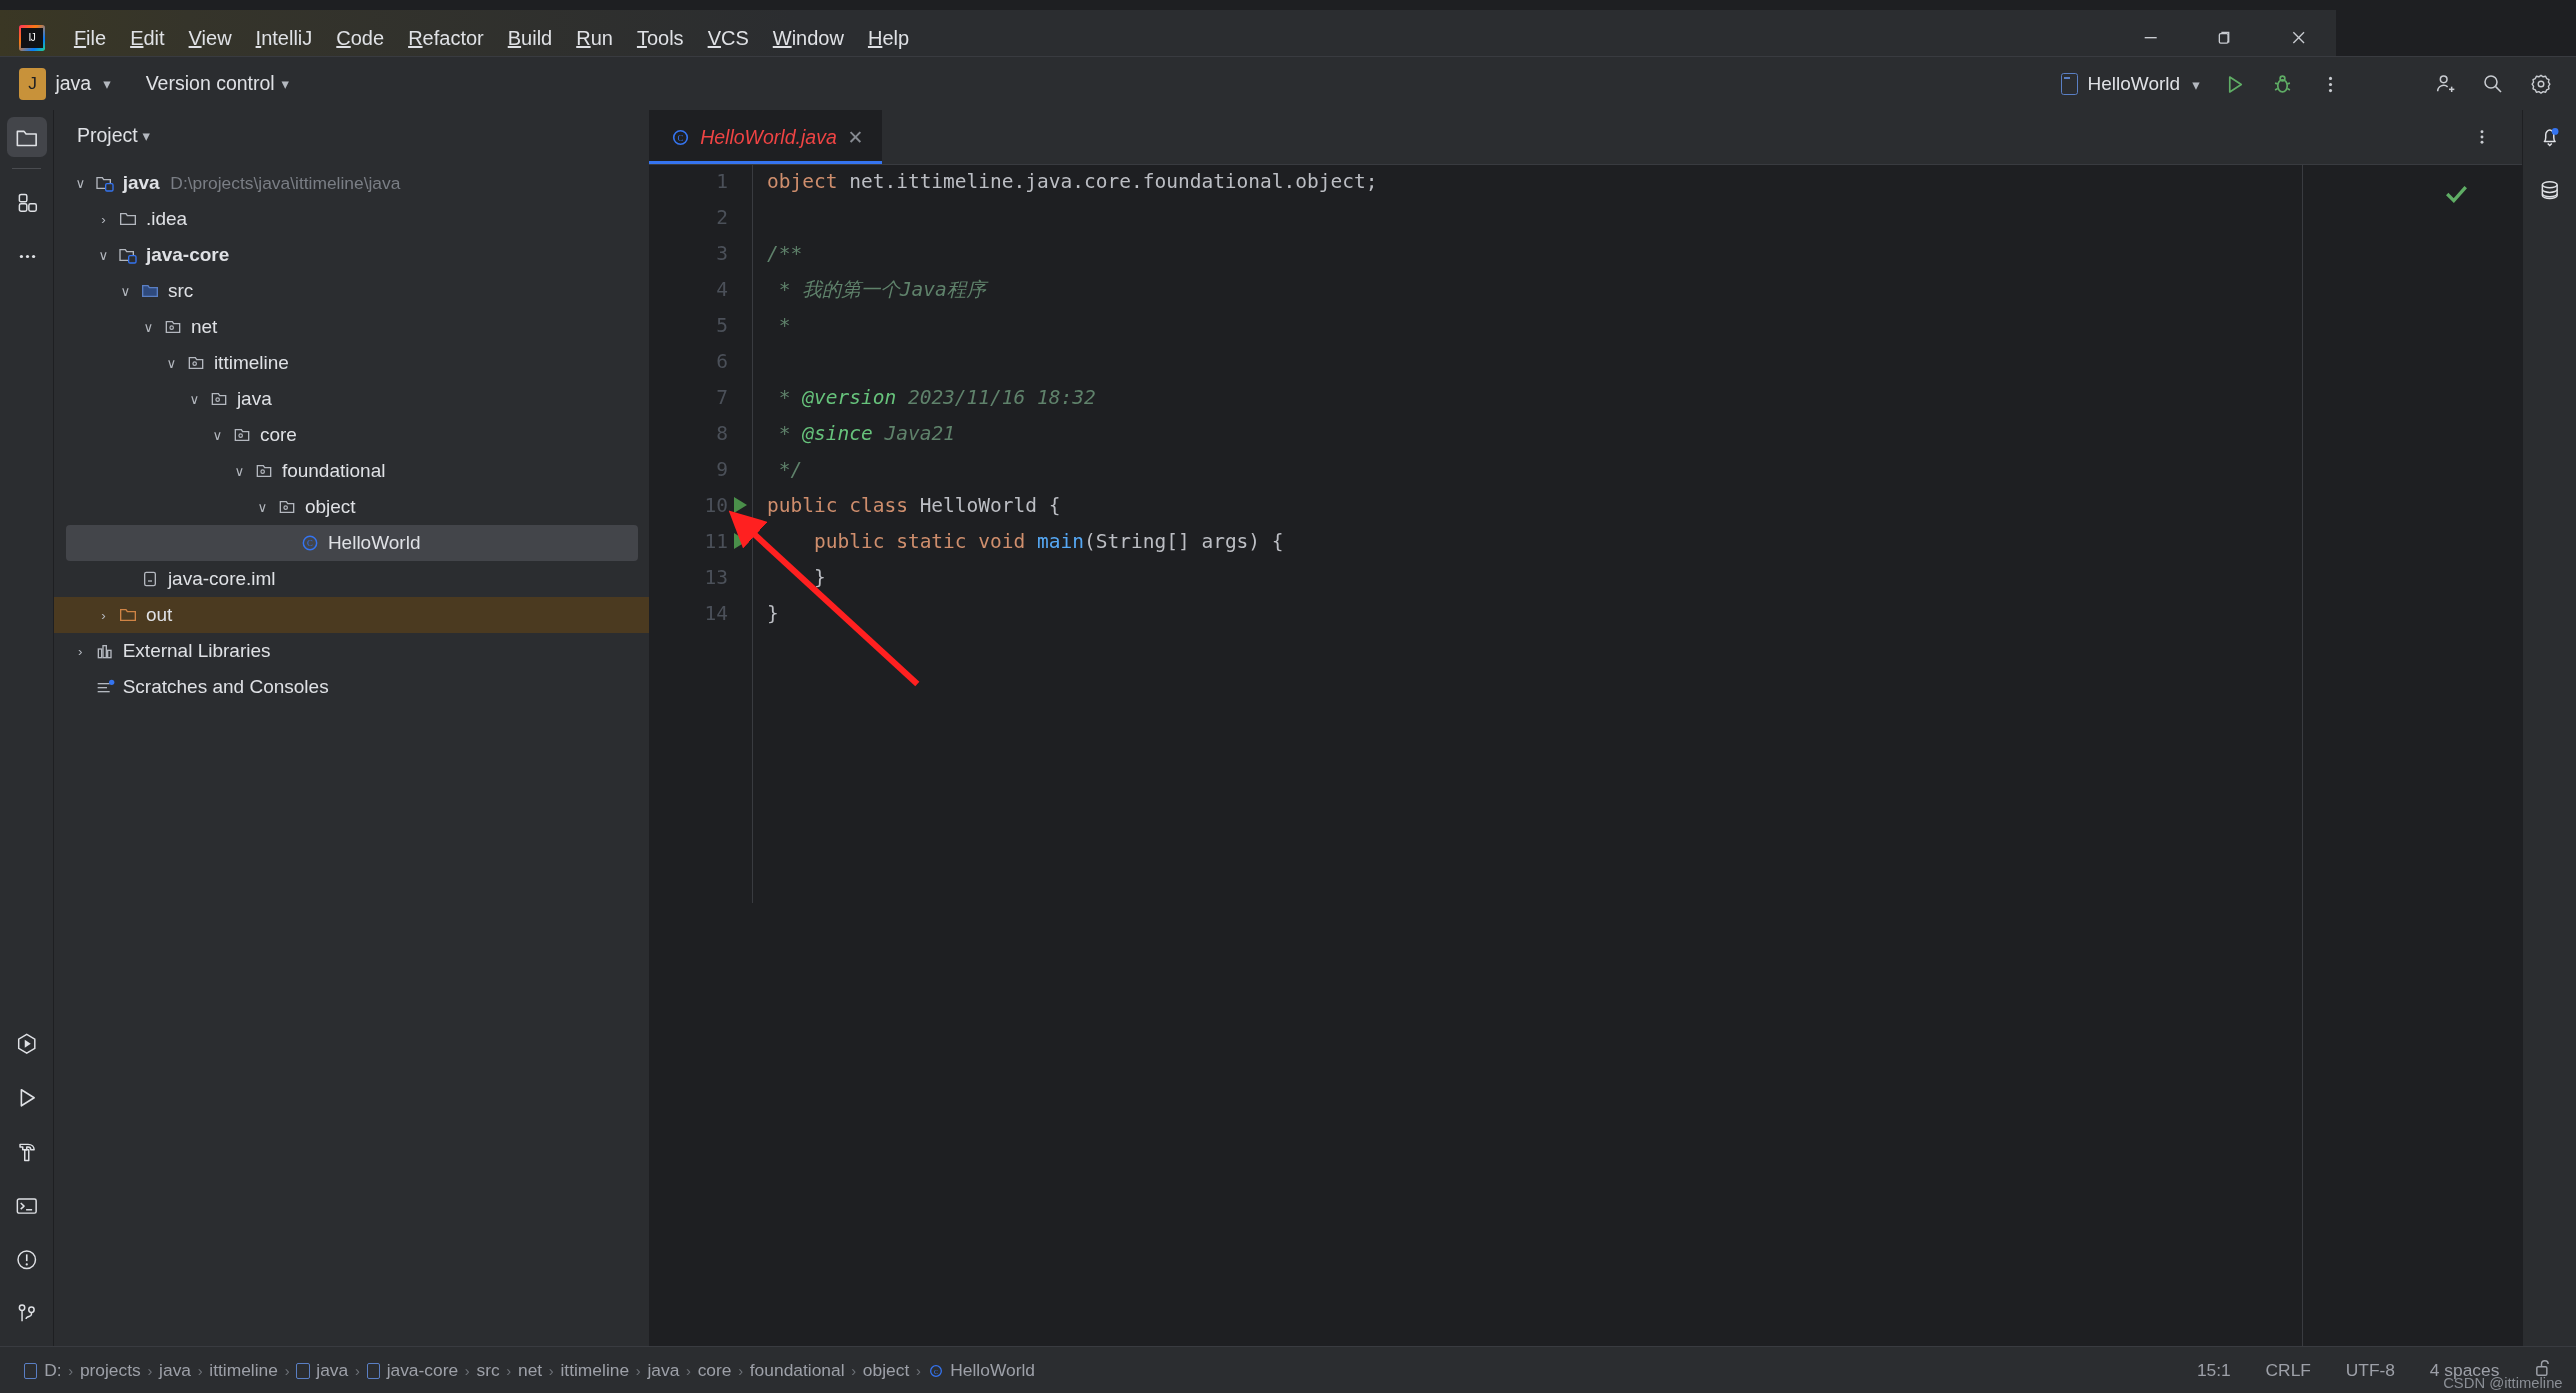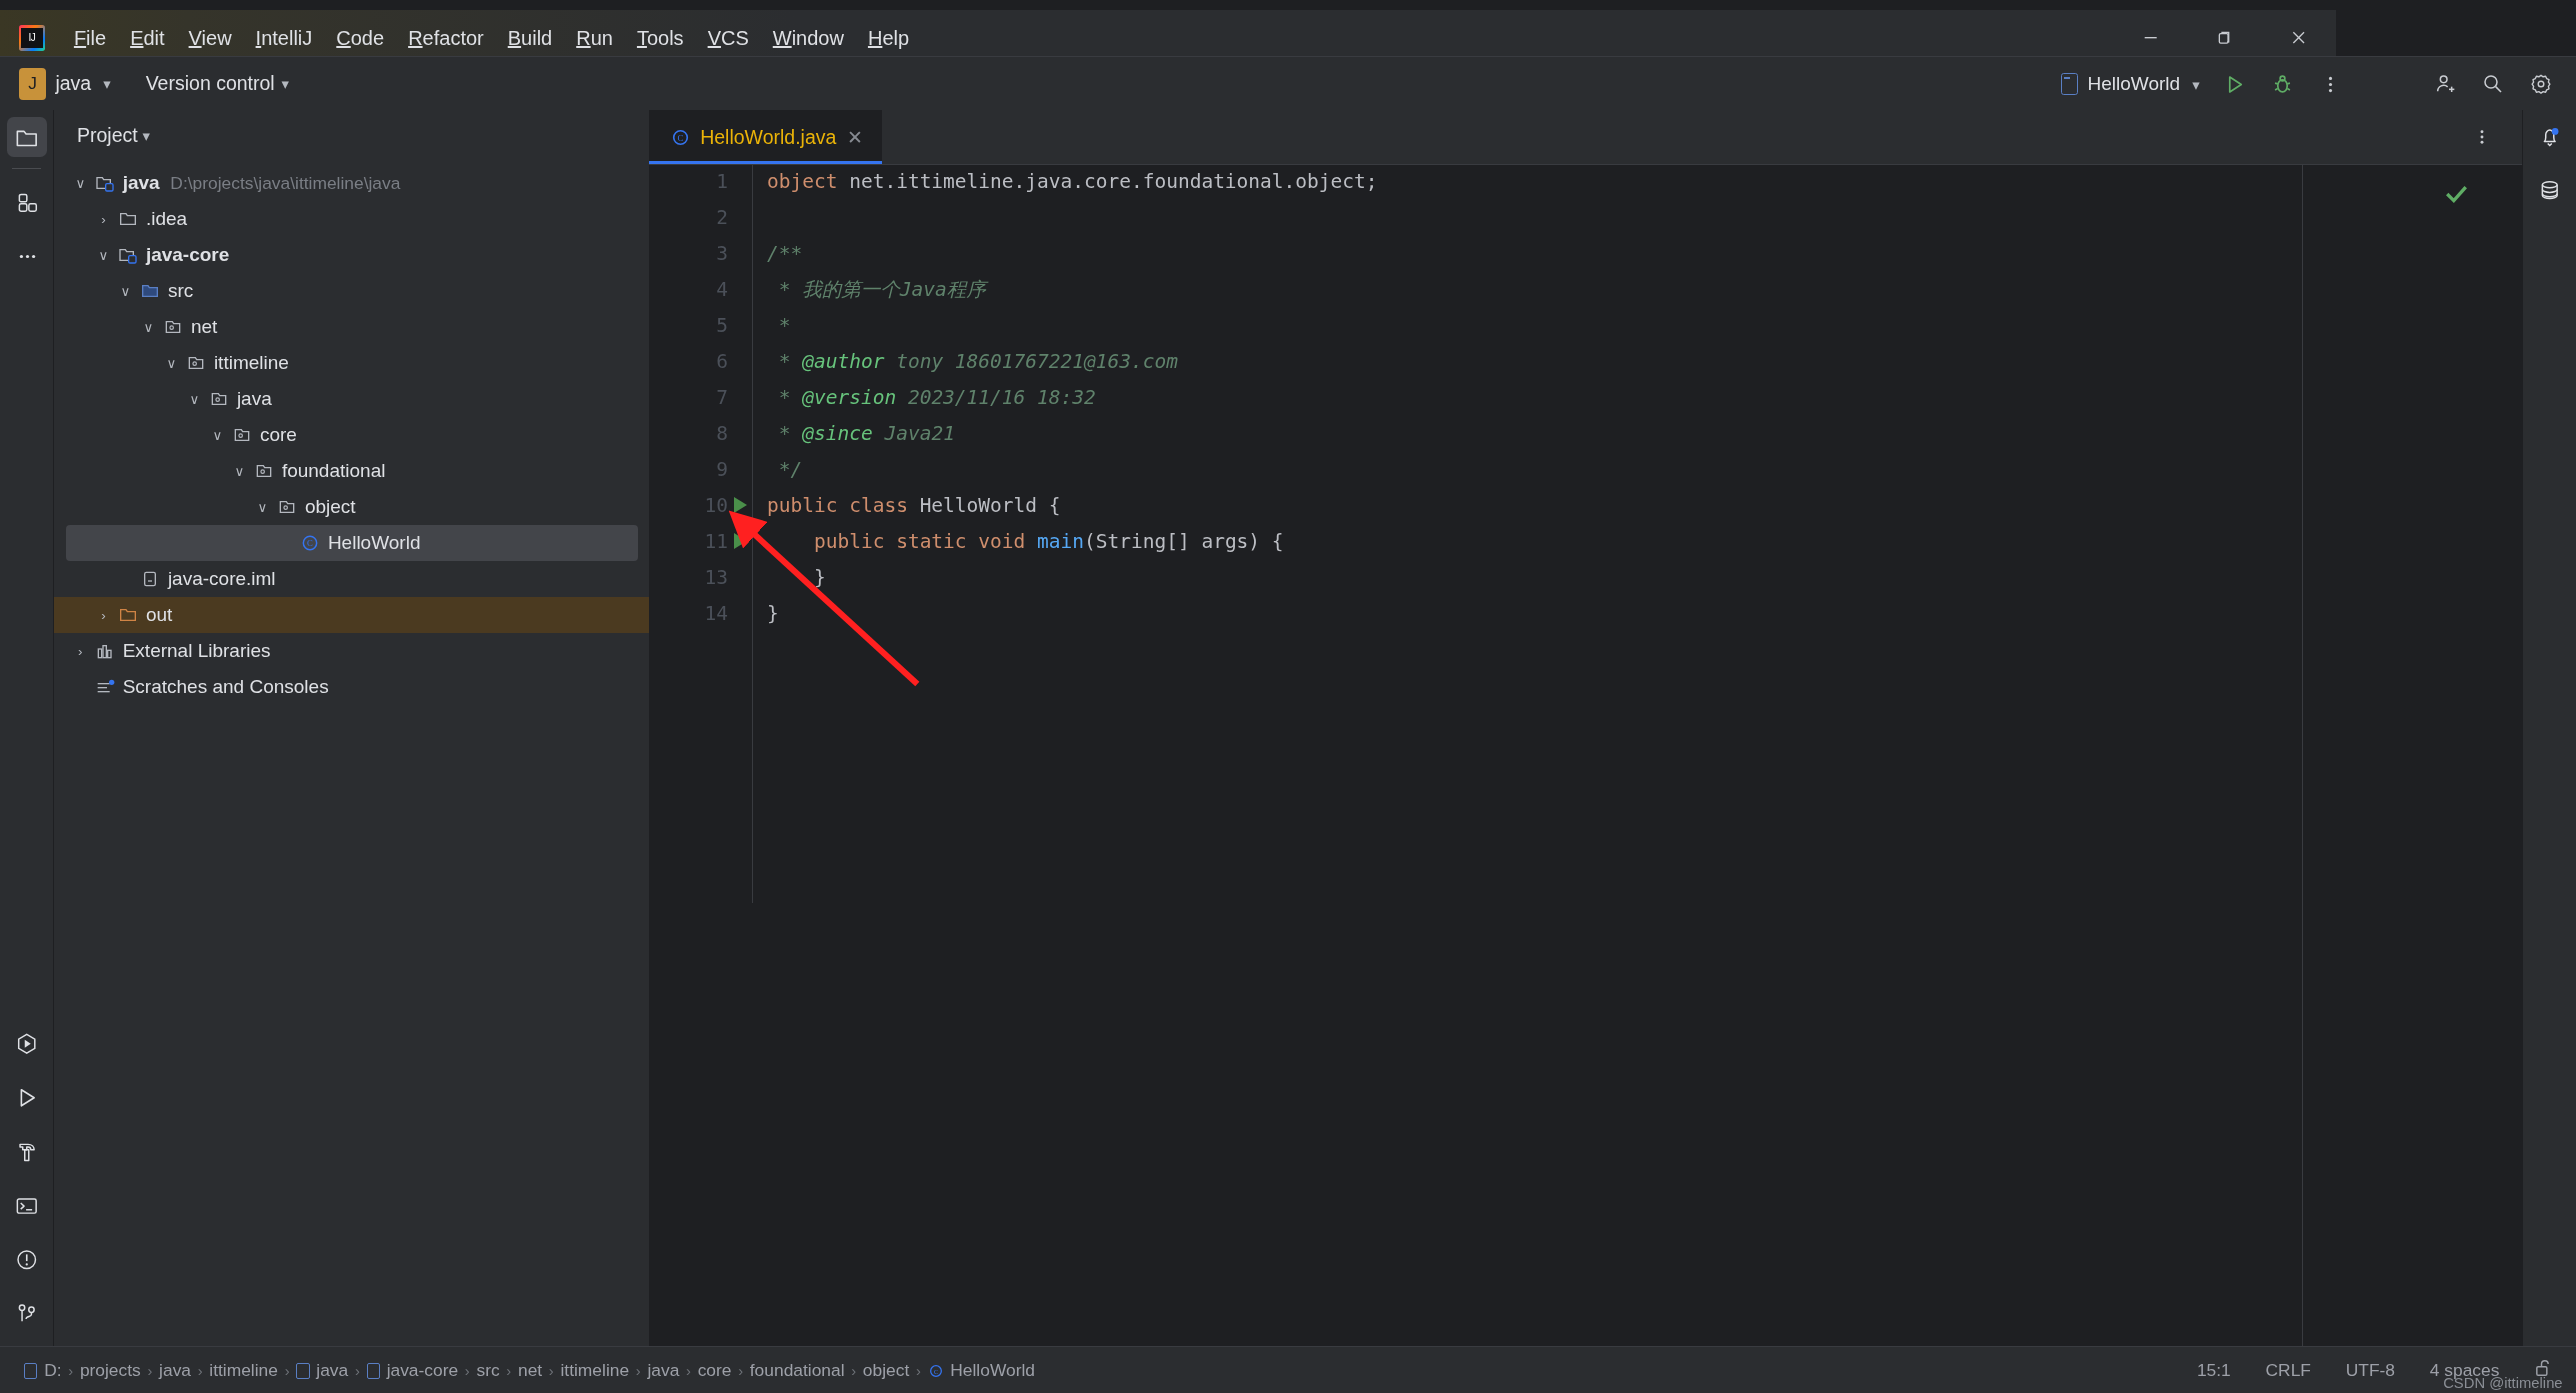--- a/index.html
+++ b/index.html
@@ -132,21 +132,21 @@
     background: #1e1f22;
   }
   .tabbar { height: 54px; background: #2b2d30; position: relative; display: flex; align-items: center; }
   .tab {
     height: 54px; display: flex; align-items: center; gap: 10.7px; padding: 0 19px 0 21.5px;
     position: relative; background: #1e1f22;
   }
   .tab.active::after {
     content: ""; position: absolute; left: 0; bottom: 0; width: 100%; height: 3.4px; background: #3574f0;
   }
-  .tab-label { font-size: 19.5px; color: #eab308; }
+  .tab-label { font-size: 19.5px; color: #ef4444; font-style: italic; }
   .tab-close { color: #868a91; font-size: 19px; }
   .tabbar-right { position: absolute; right: 16px; top: 0; height: 54px; display: flex; align-items: center; }
 
   .code-wrap { position: relative; height: 1183px; background: #1e1f22; }
   .code-sep { position: absolute; left: 0; top: 0; width: 100%; height: 0.7px; background: #393b40; }
   .gutter-line { position: absolute; left: 103px; top: 0.7px; width: 0.7px; height: 738px; background: #393b40; }
   .right-sep { position: absolute; left: 1653px; top: 0.7px; width: 0.7px; height: 1182px; background: #393b40; }
   .check-mark { position: absolute; right: 52px; top: 17.4px; }
 
   .code {
@@ -579,21 +579,21 @@
         <svg width="27" height="27" viewBox="0 0 40 40">
           <path d="M8 21 L16 29 L32 11" fill="none" stroke="#5fad65" stroke-width="5" stroke-linecap="square"></path>
         </svg>
       </div>
       <div class="code" id="code">
           <div class="cline"><span class="lineno">1</span><span class="ctext"><span class="kw">object </span><span class="id">net.ittimeline.java.core.foundational.object;</span></span></div>
           <div class="cline"><span class="lineno">2</span><span class="ctext"></span></div>
           <div class="cline"><span class="lineno">3</span><span class="ctext"><span class="doc">/**</span></span></div>
           <div class="cline"><span class="lineno">4</span><span class="ctext"><span class="doc"> * 我的第一个Java程序</span></span></div>
           <div class="cline"><span class="lineno">5</span><span class="ctext"><span class="doc"> *</span></span></div>
-          <div class="cline"><span class="lineno">6</span><span class="ctext"><span class="doc"> * </span><span class="dtag">@author</span><span class="doc"> tony 18601767221@163.com</span></span></div>
+          <div class="cline"><span class="lineno">6</span></div>
           <div class="cline"><span class="lineno">7</span><span class="ctext"><span class="doc"> * </span><span class="dtag">@version</span><span class="doc"> 2023/11/16 18:32</span></span></div>
           <div class="cline"><span class="lineno">8</span><span class="ctext"><span class="doc"> * </span><span class="dtag">@since</span><span class="doc"> Java21</span></span></div>
           <div class="cline"><span class="lineno">9</span><span class="ctext"><span class="doc"> */</span></span></div>
           <div class="cline"><span class="lineno">10</span><span class="gutter-run"></span><span class="ctext"><span class="kw">public class </span><span class="cls">HelloWorld</span><span class="id"> {</span></span></div>
           <div class="cline"><span class="lineno">11</span><span class="gutter-run"></span><span class="ctext"><span class="id">    </span><span class="kw">public static void </span><span class="mth">main</span><span class="id">(String[] args) {</span></span></div>
           <div class="cline"><span class="lineno">13</span><span class="ctext"><span class="id">    }</span></span></div>
           <div class="cline"><span class="lineno">14</span><span class="ctext"><span class="id">}</span></span></div>
         </div>
 
       <svg class="annot-arrow" width="1873" height="1183" viewBox="0 0 2792 1763">

